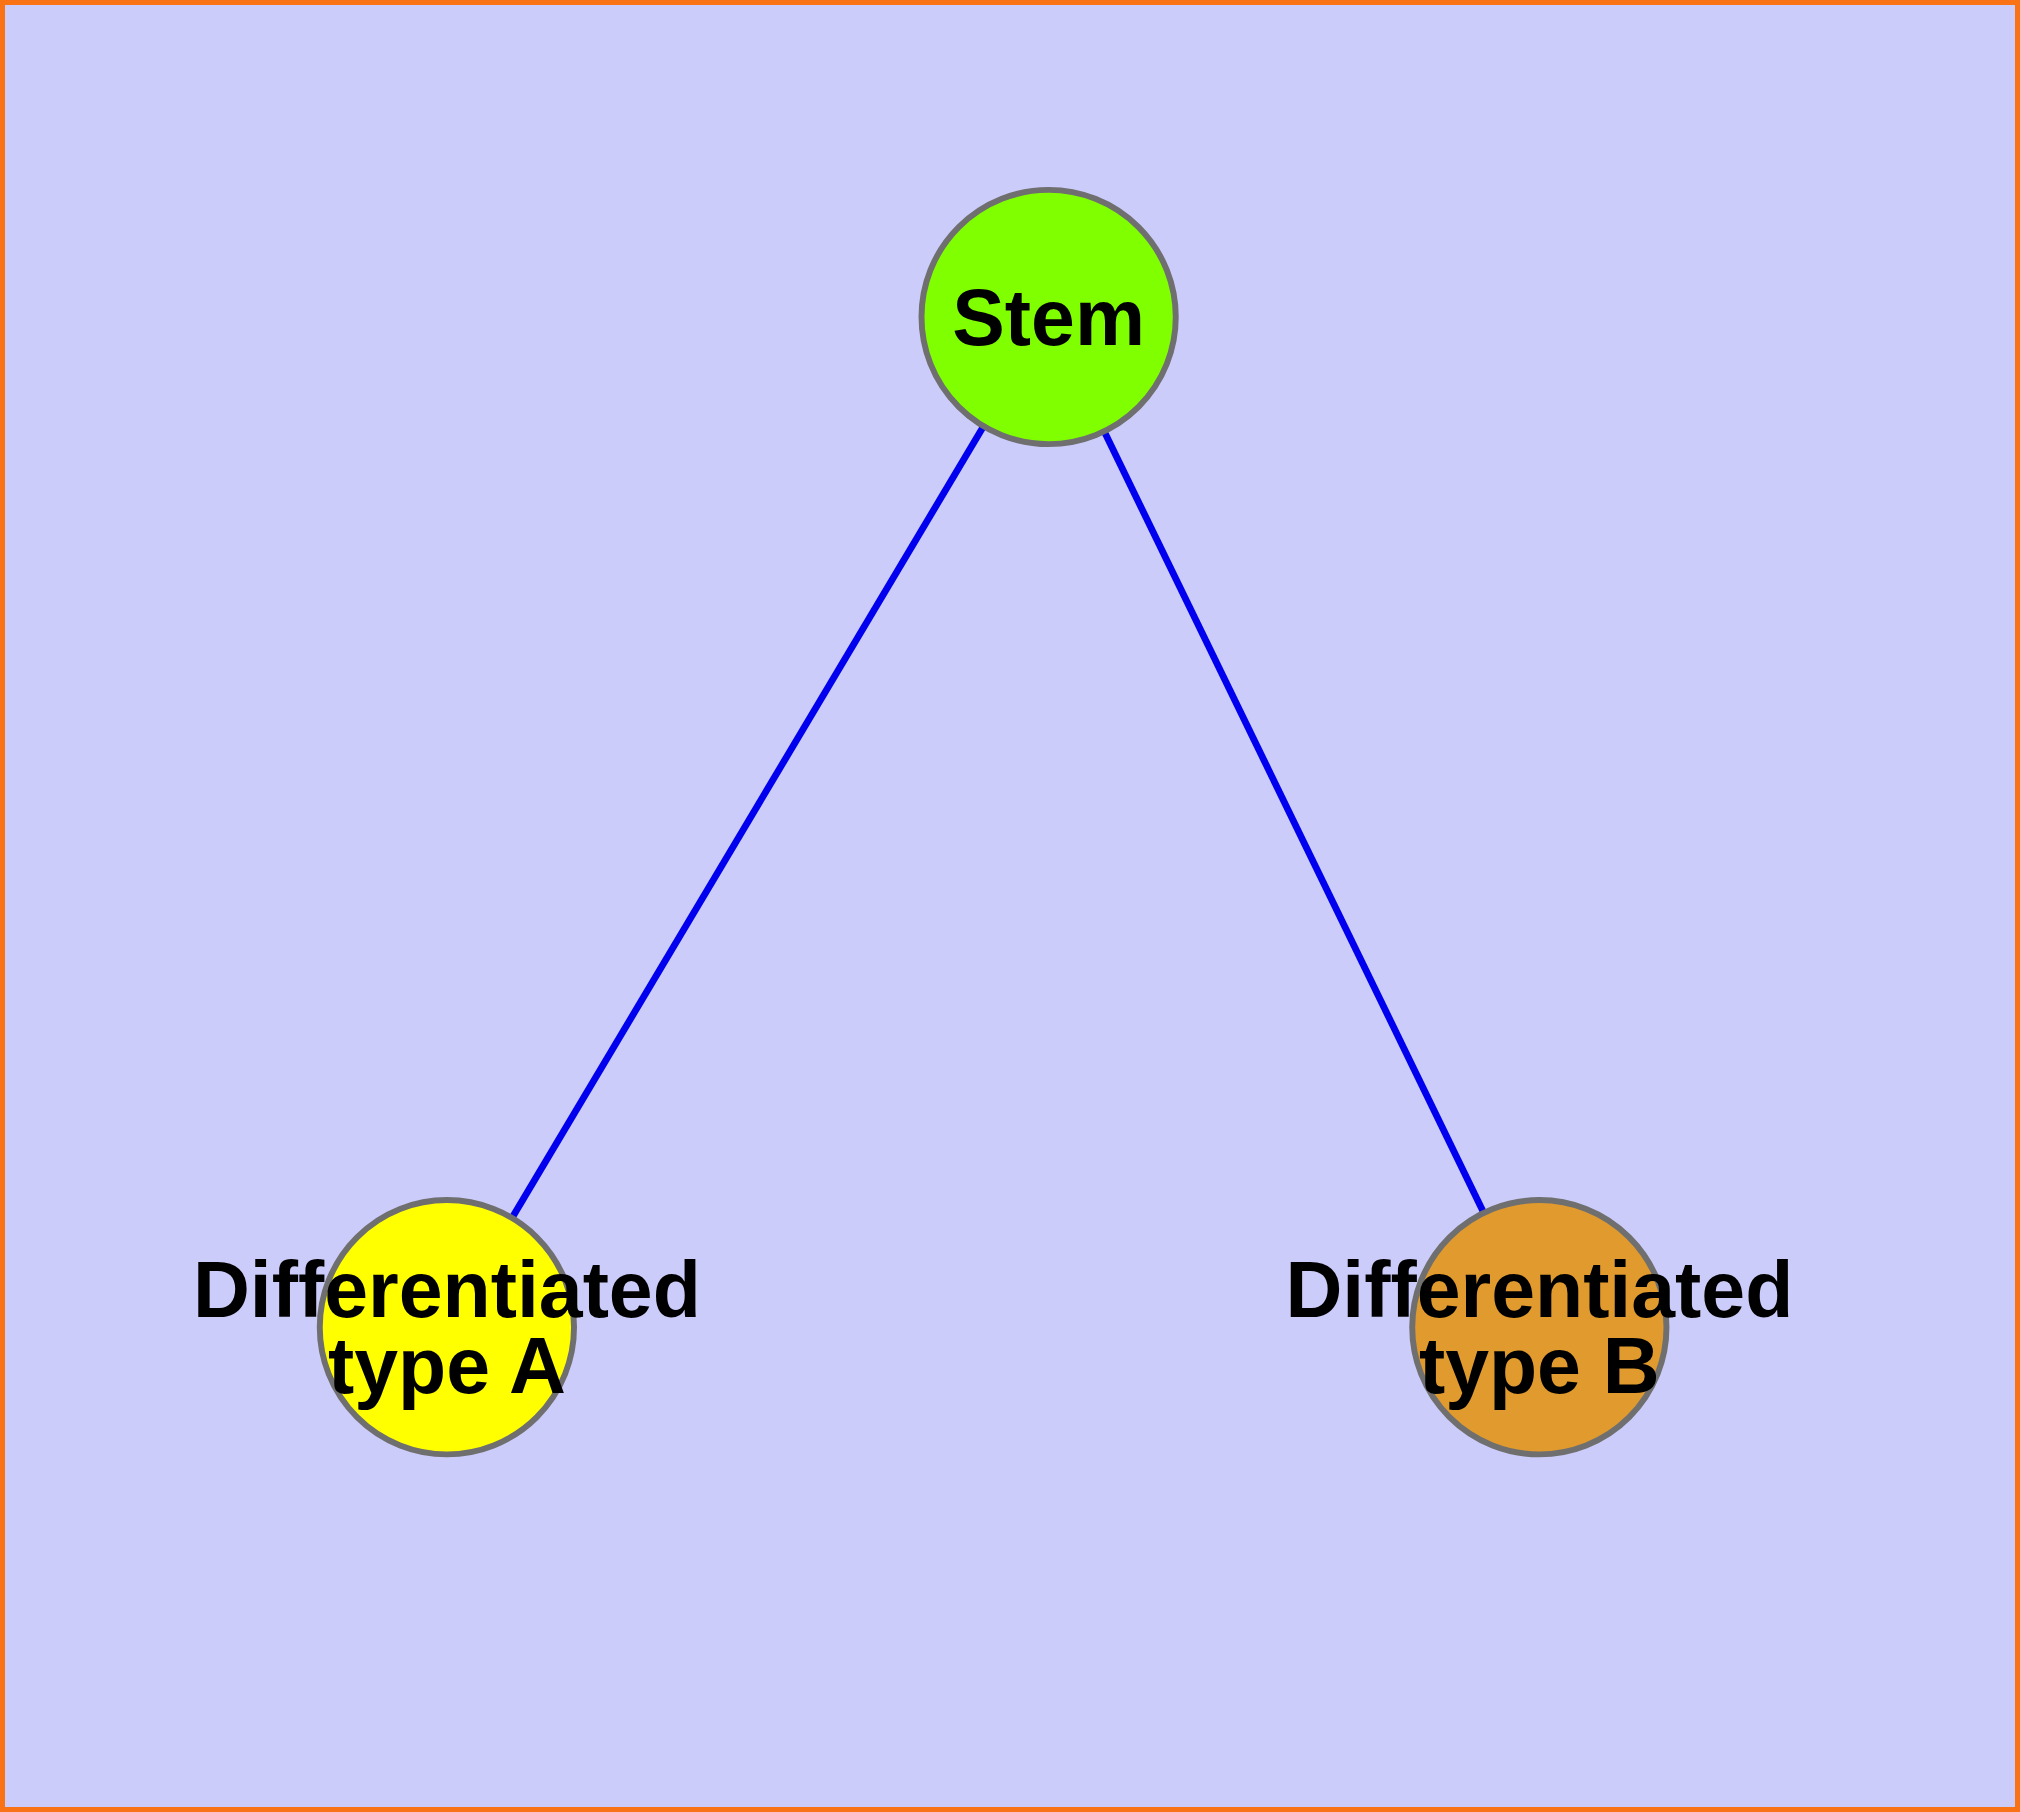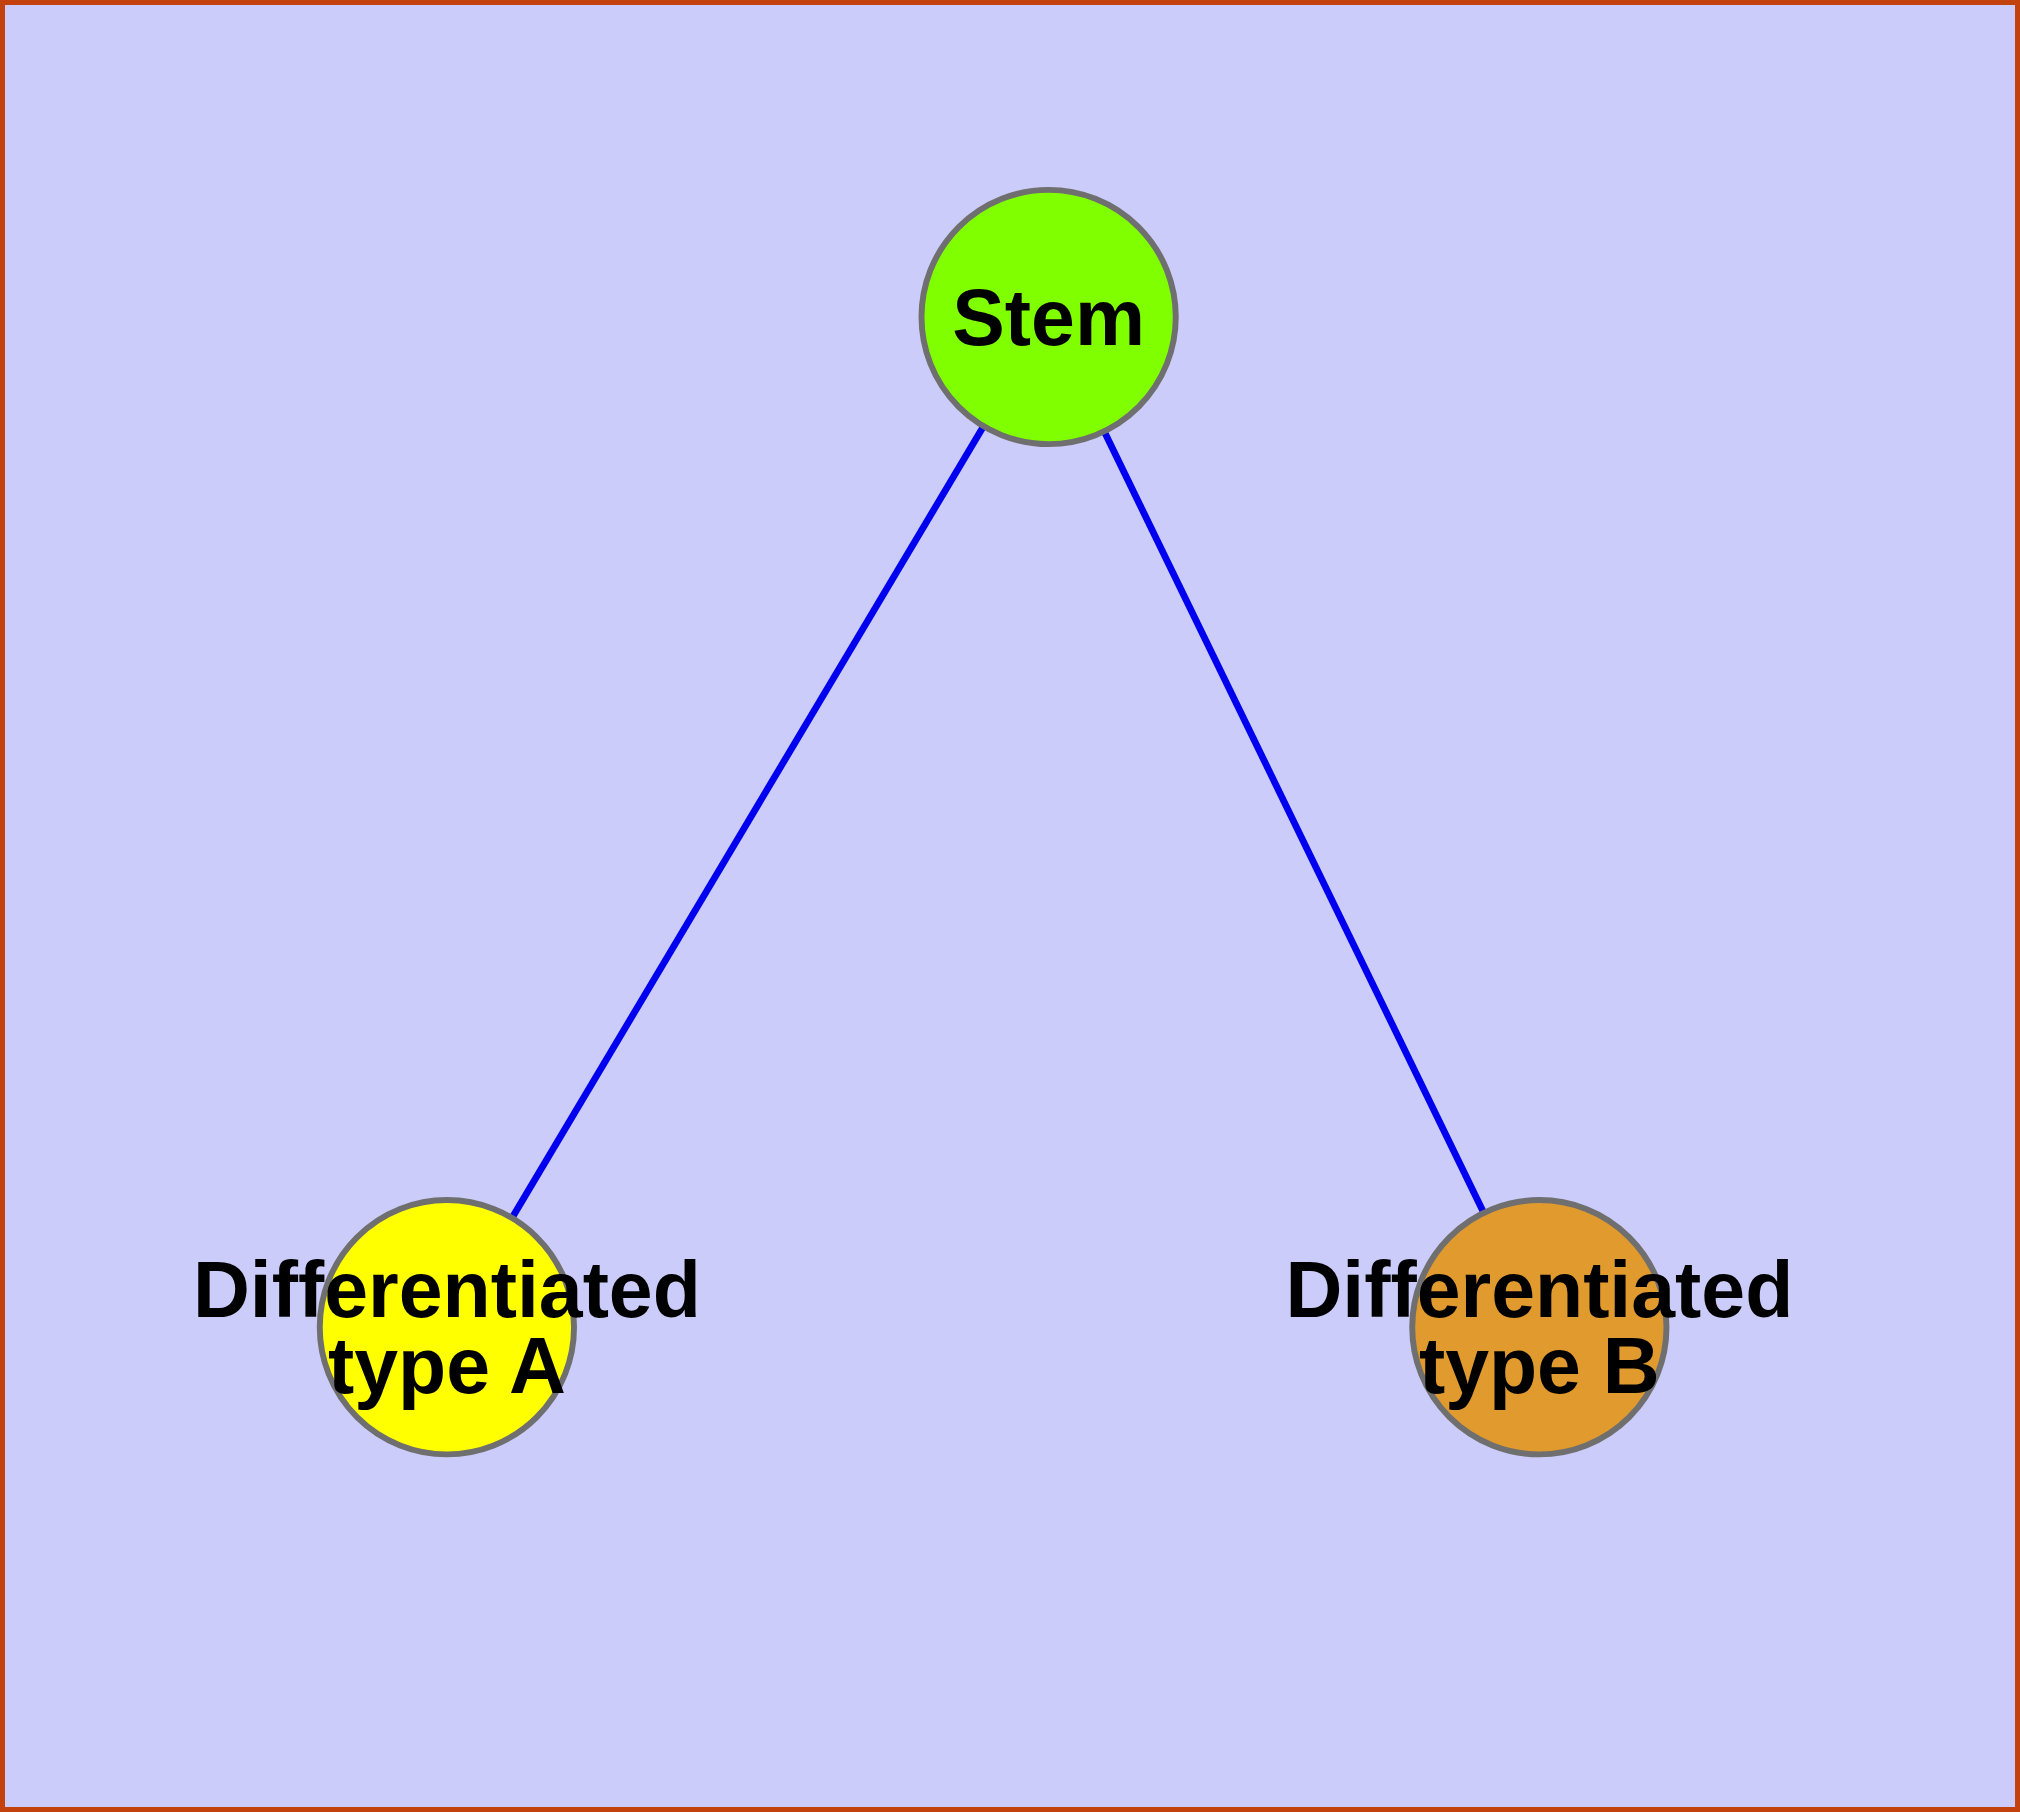--- a/index.html
+++ b/index.html
@@ -4,21 +4,21 @@
 <style>
   html, body {
     margin: 0;
     padding: 0;
     background: #ffffff;
   }
   #stage {
     position: relative;
     width: 2021px;
     height: 1812px;
-    background: #c2410c;
+    background: #f97316;
     overflow: hidden;
   }
   #canvas {
     position: absolute;
     left: 5.1px;
     top: 5.1px;
     width: 2010px;
     height: 1802px;
     background: #ccccfa;
   }

